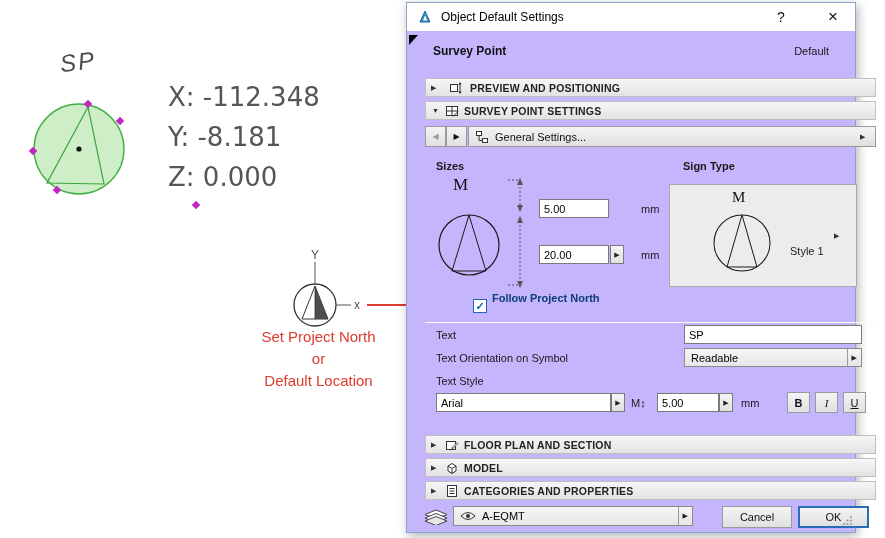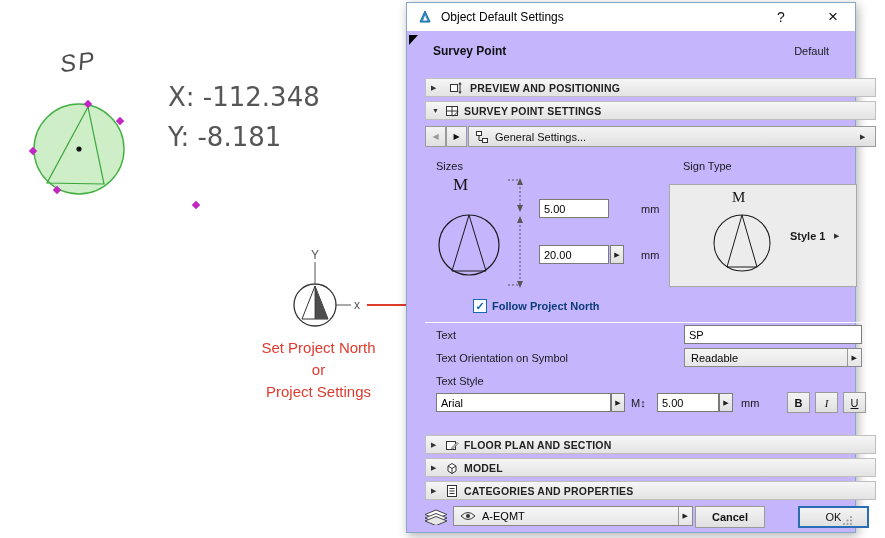--- a/index.html
+++ b/index.html
@@ -12,21 +12,21 @@
   .annotation{color:#df3a2e;font-size:15px;line-height:22px;text-align:center;}
   .leader{border-top:2px solid #df3a2e;}
   
   .dialog{left:406px;top:2px;width:450px;height:531px;background:#c4b5fd;border:1px solid #86a7c5;box-shadow:2px 3px 10px rgba(0,0,0,.30);}
   .titlebar{left:0;top:0;width:100%;height:28px;background:#ffffff;display:flex;align-items:center;padding:0 10px;gap:8px;}
   .title{font-size:12px;color:#000;}
   .tb-btn{text-align:center;color:#111;cursor:default;}
   .ptr{width:0;height:0;border-top:10px solid #000;border-right:9px solid transparent;}
   .hdr-label{font-size:12px;font-weight:bold;color:#111;}
   .small-label{font-size:11px;color:#1a1a1a;}
-  .bold{font-weight:normal;}
+  .bold{font-weight:bold;}
   .panel-bar{left:18px;width:451px;height:19px;background:linear-gradient(#f6f6f6,#e3e3e3);border:1px solid #bfbfbf;display:flex;align-items:center;padding:0 5px;gap:5px;}
   .tri{font-size:7px;color:#333;width:9px;flex:none;}
   .plabel{font-size:10.5px;font-weight:bold;color:#222;letter-spacing:.2px;white-space:nowrap;}
   .icon{flex:none;display:flex;align-items:center;}
   .input{background:#fff;border:1px solid #7a7a7a;font-size:11px;padding:0 4px;font-family:"Liberation Sans",sans-serif;color:#000;}
   .btn{background:linear-gradient(#f4f4f4,#e0e0e0);border:1px solid #9a9a9a;display:flex;align-items:center;justify-content:center;font-size:11px;color:#111;}
   .flyout{background:linear-gradient(#f4f4f4,#e0e0e0);border:1px solid #7a7a7a;display:flex;align-items:center;justify-content:center;font-size:7px;color:#222;}
   .dropdown{background:linear-gradient(#f6f6f6,#e6e6e6);border:1px solid #8a8a8a;font-size:11px;display:flex;align-items:center;padding:0 0 0 6px;color:#000;gap:24px;}
   .dd-arrow{margin-left:auto;font-size:7px;color:#222;border-left:1px solid #9a9a9a;height:100%;display:flex;align-items:center;padding:0 4px;}
   .serif{font-family:"Liberation Serif",serif;}
@@ -50,38 +50,39 @@
   </svg>
 
   <div class="abs handle" style="left:88px;top:104px;"></div>
   <div class="abs handle" style="left:33px;top:151px;"></div>
   <div class="abs handle" style="left:57px;top:190px;"></div>
   <div class="abs handle" style="left:120px;top:121px;"></div>
   <div class="abs handle" style="left:196px;top:205px;"></div>
 
   <div class="abs coord" style="left:168px;top:82px;">X: -112.348</div>
   <div class="abs coord" style="left:168px;top:122px;">Y: -8.181</div>
+  <div class="abs coord" style="left:168px;top:162px;">Z: 0.000</div>
 
   <svg class="abs" style="left:285px;top:245px;" width="92" height="92" viewBox="0 0 92 92">
     <text x="26" y="14" font-size="12" fill="#555">Y</text>
     <line x1="30" y1="17" x2="30" y2="38" stroke="#555" stroke-width="1"></line>
     <circle cx="30" cy="60" r="21" fill="none" stroke="#333" stroke-width="1.3"></circle>
     <polygon points="30,41 17,74 43,74" fill="#ffffff" stroke="#333" stroke-width="1"></polygon>
     <polygon points="30,41 43,74 30,74" fill="#4d4d4d"></polygon>
     <line x1="30" y1="41" x2="30" y2="74" stroke="#333" stroke-width="0.8"></line>
     <line x1="51" y1="60" x2="66" y2="60" stroke="#555" stroke-width="1"></line>
     <text x="69" y="64" font-size="12" fill="#555">x</text>
   </svg>
 
   <div class="abs leader" style="left:367px;top:304px;width:104px;height:0;"></div>
 
-  <div class="abs annotation" style="left:236px;top:337px;width:165px;">
+  <div class="abs annotation" style="left:236px;top:326px;width:165px;">
     <div>Set Project North</div>
     <div>or</div>
-    <div>Project Settings</div>
+    <div>Default Location</div>
   </div>
 
   <div class="abs dialog">
 
     <div class="abs titlebar">
       <span class="icon">
         <svg width="16" height="16" viewBox="0 0 16 16">
           <path d="M3 13 L8 2 L13 13 Z" fill="#35a8d8" stroke="#1565a0" stroke-width="1"></path>
           <path d="M8 5 L11 12 L5.5 12 Z" fill="#ffffff" stroke="#1565a0" stroke-width="0.7"></path>
         </svg>
@@ -167,26 +168,26 @@
     <input class="abs input" style="left: 132px; top: 242px; width: 70px; height: 19px;" value="20.00">
     <div class="abs flyout" style="left:203px;top:242px;width:14px;height:19px;">▶</div>
     <div class="abs small-label" style="left:234px;top:246px;">mm</div>
 
     <div class="abs signbox" style="left:262px;top:181px;width:188px;height:103px;">
       <div class="abs serif" style="left:62px;top:4px;font-size:15px;color:#111;">M</div>
       <svg class="abs" style="left:41px;top:26px;" width="62" height="64" viewBox="0 0 62 64">
         <circle cx="31" cy="32" r="28" fill="none" stroke="#1a1a1a" stroke-width="1.1"></circle>
         <polygon points="31,4 16,56 46,56" fill="none" stroke="#1a1a1a" stroke-width="1"></polygon>
       </svg>
-      <div class="abs small-label" style="left:120px;top:45px;font-weight:bold;">Style 1</div>
+      <div class="abs small-label" style="left:120px;top:60px;">Style 1</div>
       <div class="abs tri" style="left:164px;top:47px;">▶</div>
     </div>
 
     <div class="abs checkbox" style="left:66px;top:296px;">✓</div>
-    <div class="abs cb-label" style="left:85px;top:297px;">Follow Project North</div>
+    <div class="abs cb-label" style="left:85px;top:289px;">Follow Project North</div>
 
     <div class="abs divider" style="left:18px;top:319px;width:451px;"></div>
 
     <div class="abs small-label" style="left:29px;top:326px;">Text</div>
     <input class="abs input" style="left: 277px; top: 322px; width: 178px; height: 19px;" value="SP">
 
     <div class="abs small-label" style="left:29px;top:349px;text-align:right;">Text Orientation on Symbol</div>
     <div class="abs dropdown" style="left:277px;top:345px;width:178px;height:19px;">
       <span>Readable</span>
       <span class="dd-arrow">▶</span>
@@ -252,21 +253,21 @@
     <div class="abs dropdown" style="left:46px;top:503px;width:240px;height:20px;gap:6px;">
       <span class="icon">
         <svg width="16" height="10" viewBox="0 0 16 10">
             <path d="M1 5 Q8 -2 15 5 Q8 12 1 5 Z" fill="none" stroke="#333"></path>
             <circle cx="8" cy="5" r="2" fill="#333"></circle>
           </svg>
       </span>
       <span>A-EQMT</span>
       <span class="dd-arrow">▶</span>
     </div>
-    <div class="abs btn" style="left:288px;top:503px;width:70px;height:22px;font-weight:bold;">Cancel</div>
+    <div class="abs btn" style="left:315px;top:503px;width:70px;height:22px;">Cancel</div>
     <div class="abs btn ok" style="left:391px;top:503px;width:71px;height:22px;">OK</div>
 
     <span class="abs" style="right:2px;bottom:2px;">
       <svg width="11" height="11" viewBox="0 0 11 11">
           <g fill="#9a9a9a">
             <circle cx="9" cy="2" r="1.1"></circle>
             <circle cx="9" cy="5.5" r="1.1"></circle>
             <circle cx="9" cy="9" r="1.1"></circle>
             <circle cx="5.5" cy="5.5" r="1.1"></circle>
             <circle cx="5.5" cy="9" r="1.1"></circle>

